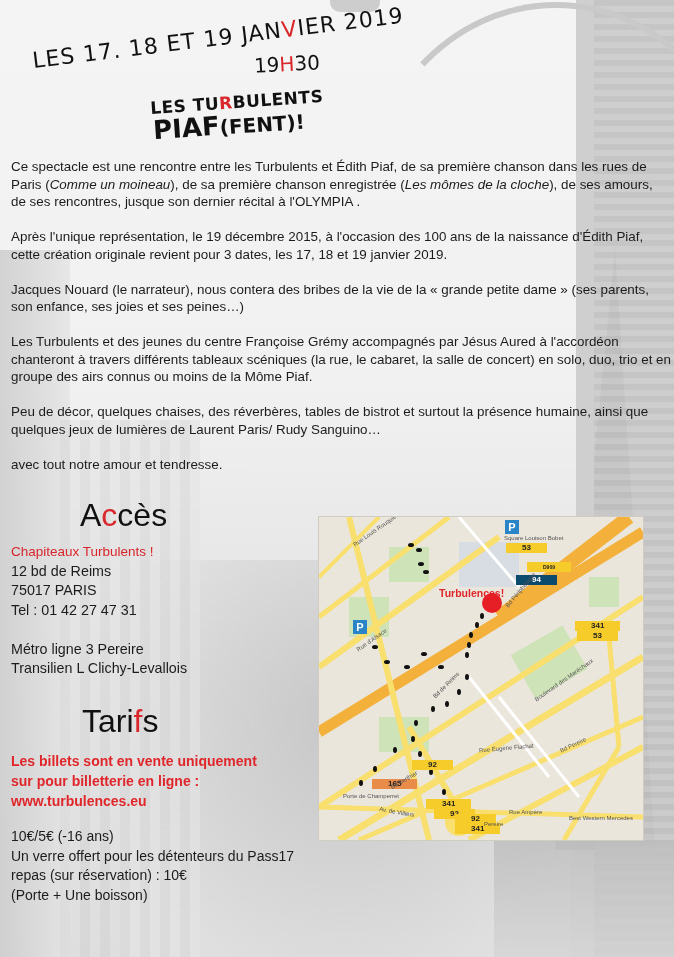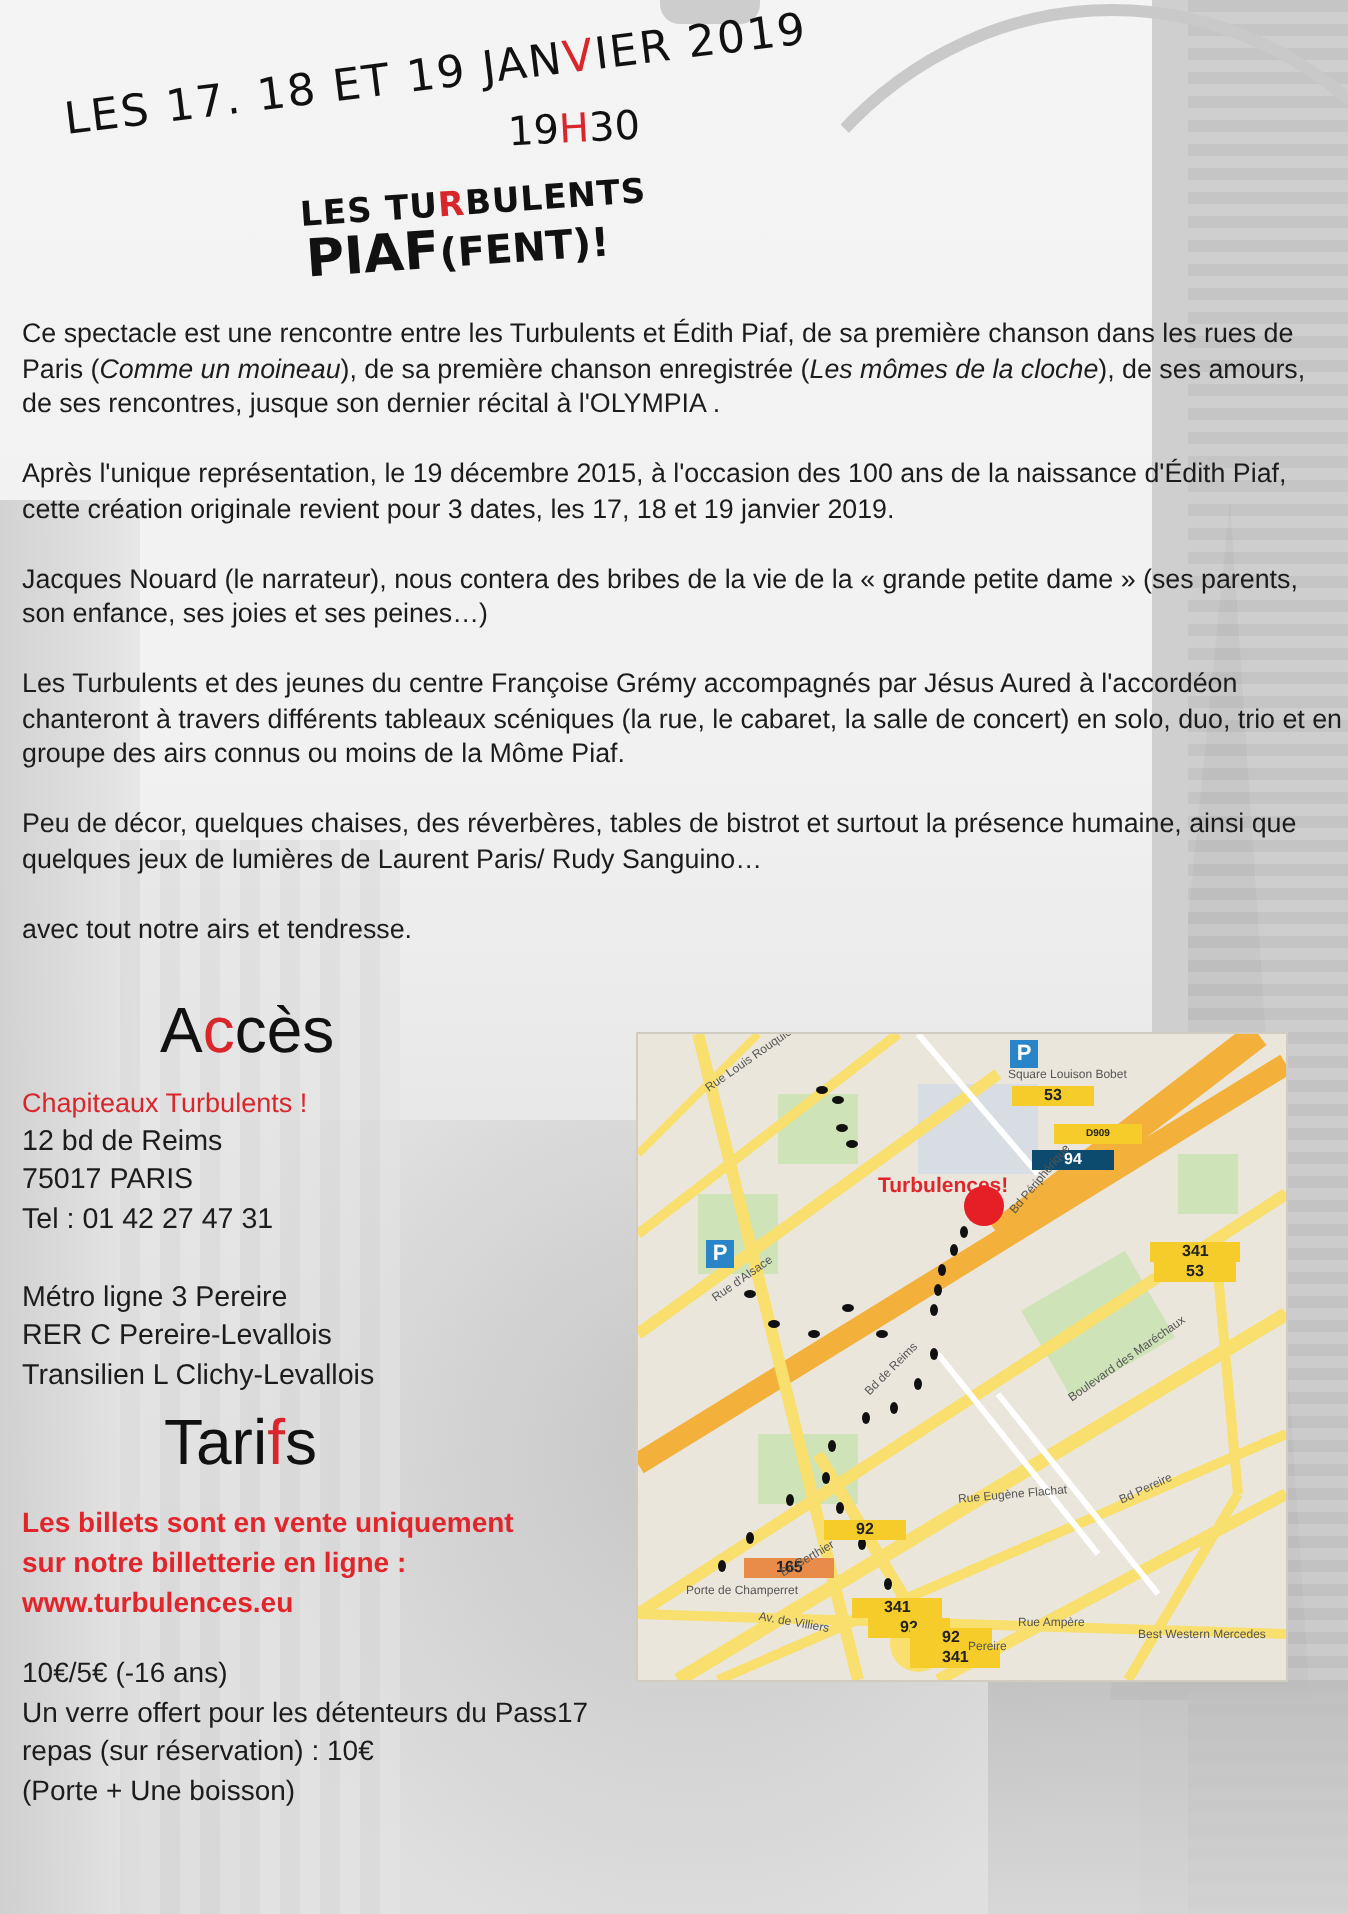--- a/index.html
+++ b/index.html
@@ -75,39 +75,38 @@
   <div class="logo1"><span>LES TU</span><span class="red">R</span><span>BULENTS</span></div>
   <div class="logo2"><span>PIAF</span><span class="sm">(FENT)!</span></div>
 </div>
 
 <div class="body-text">
   <p><span>Ce spectacle est une rencontre entre les Turbulents et Édith Piaf, de sa première chanson dans les rues de Paris (</span><em>Comme un moineau</em><span>), de sa première chanson enregistrée (</span><em>Les mômes de la cloche</em><span>), de ses amours, de ses rencontres, jusque son dernier récital à l'OLYMPIA .</span></p>
   <p>Après l'unique représentation, le 19 décembre 2015,  à l'occasion des 100 ans de la naissance d'Édith Piaf, cette création originale revient pour 3 dates, les 17, 18 et 19 janvier 2019.</p>
   <p>Jacques Nouard (le narrateur), nous contera des bribes de la vie de la « grande petite dame » (ses parents, son enfance, ses joies et ses peines…)</p>
   <p>Les Turbulents et des jeunes du centre Françoise Grémy accompagnés par Jésus Aured à l'accordéon chanteront à travers différents tableaux scéniques (la rue, le cabaret, la salle de concert) en solo, duo, trio et en groupe des airs connus ou moins de la Môme Piaf.</p>
   <p>Peu de décor, quelques chaises, des réverbères, tables de bistrot et surtout la présence humaine, ainsi que quelques jeux de lumières de Laurent Paris/ Rudy Sanguino…</p>
-  <p>avec tout notre airs et tendresse.</p>
+  <p>avec tout notre amour et tendresse.</p>
 </div>
 
 <div class="acces-title"><span>A</span><span class="red">c</span><span>cès</span></div>
 <div class="acces-info">
   <div class="venue">Chapiteaux Turbulents !</div>
   <div>12 bd de Reims</div>
   <div>75017 PARIS</div>
   <div>Tel : 01 42 27 47 31</div>
   <div class="gap"></div>
   <div>Métro ligne 3 Pereire</div>
-  <div>RER C Pereire-Levallois</div>
   <div>Transilien L Clichy-Levallois</div>
 </div>
 
 <div class="tarifs-title"><span>Tari</span><span class="red">f</span><span>s</span></div>
 <div class="tickets">
   <div>Les billets sont en vente uniquement</div>
-  <div>sur notre billetterie en ligne :</div>
+  <div>sur pour billetterie en ligne :</div>
   <div><a>www.turbulences.eu</a></div>
 </div>
 <div class="prices">
   <div>10€/5€ (-16 ans)</div>
   <div>Un verre offert pour les détenteurs du Pass17</div>
   <div>repas (sur réservation) : 10€</div>
   <div>(Porte + Une boisson)</div>
 </div>
 
 <div class="map">

